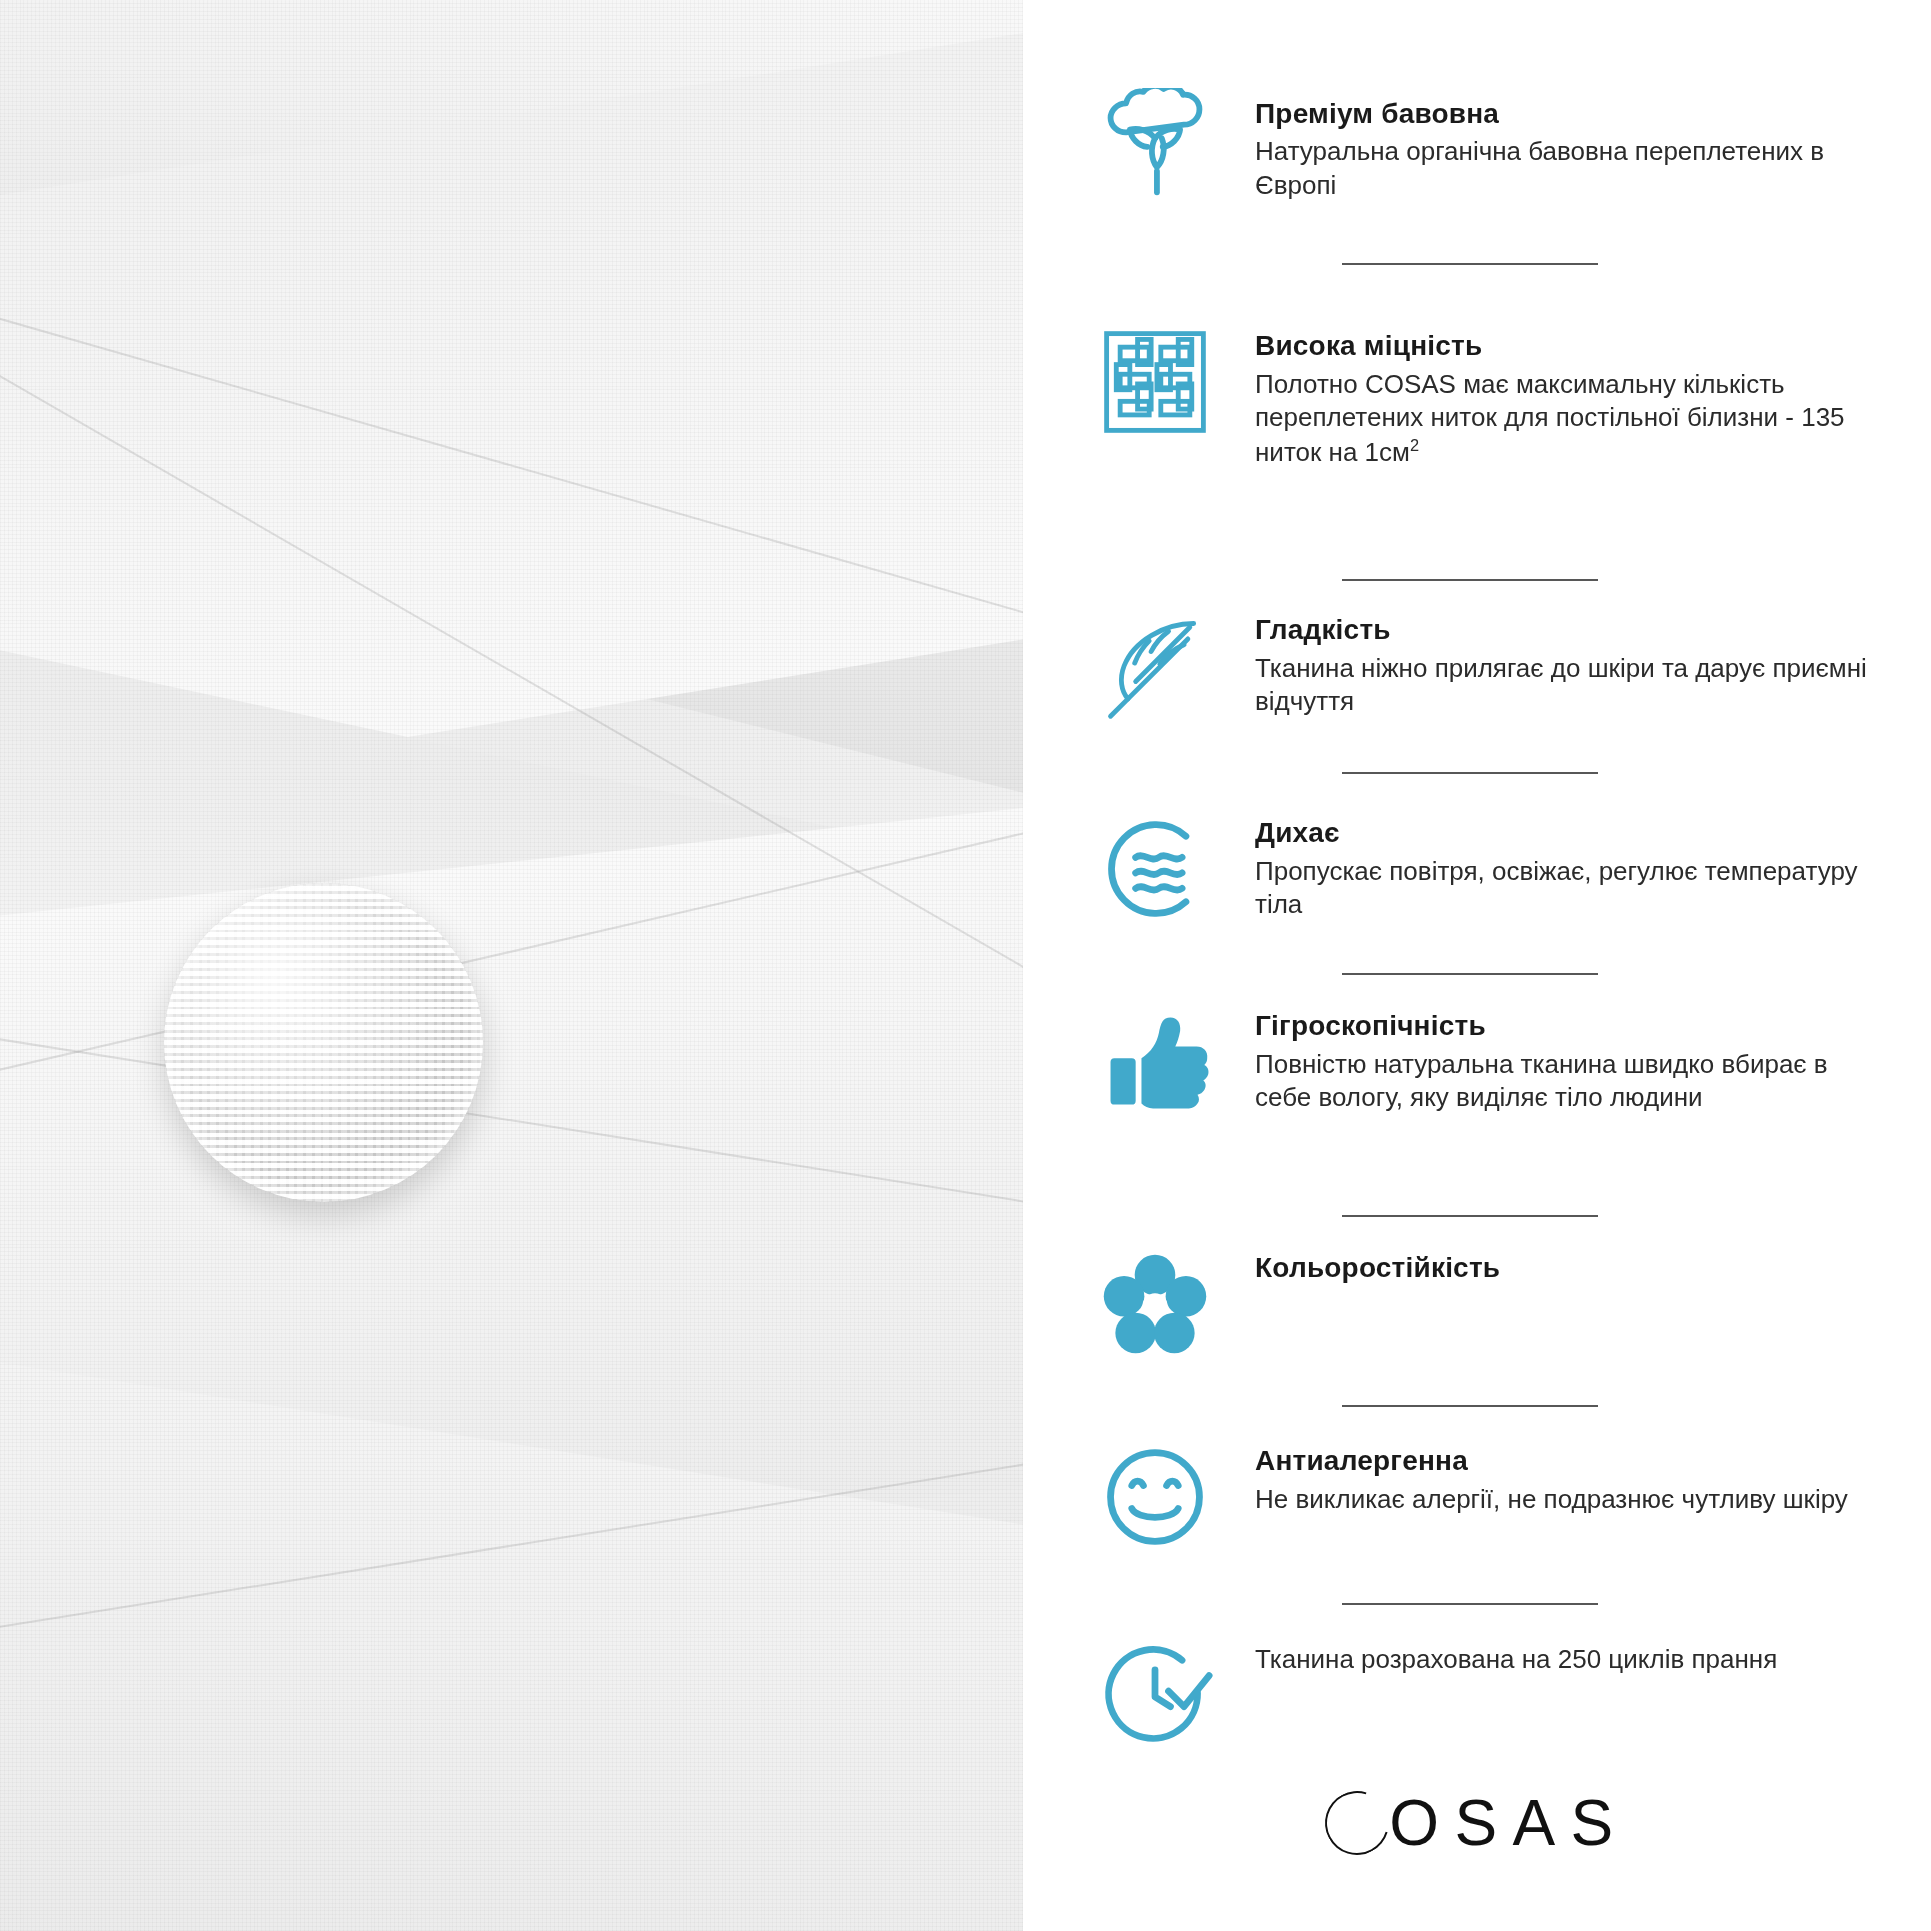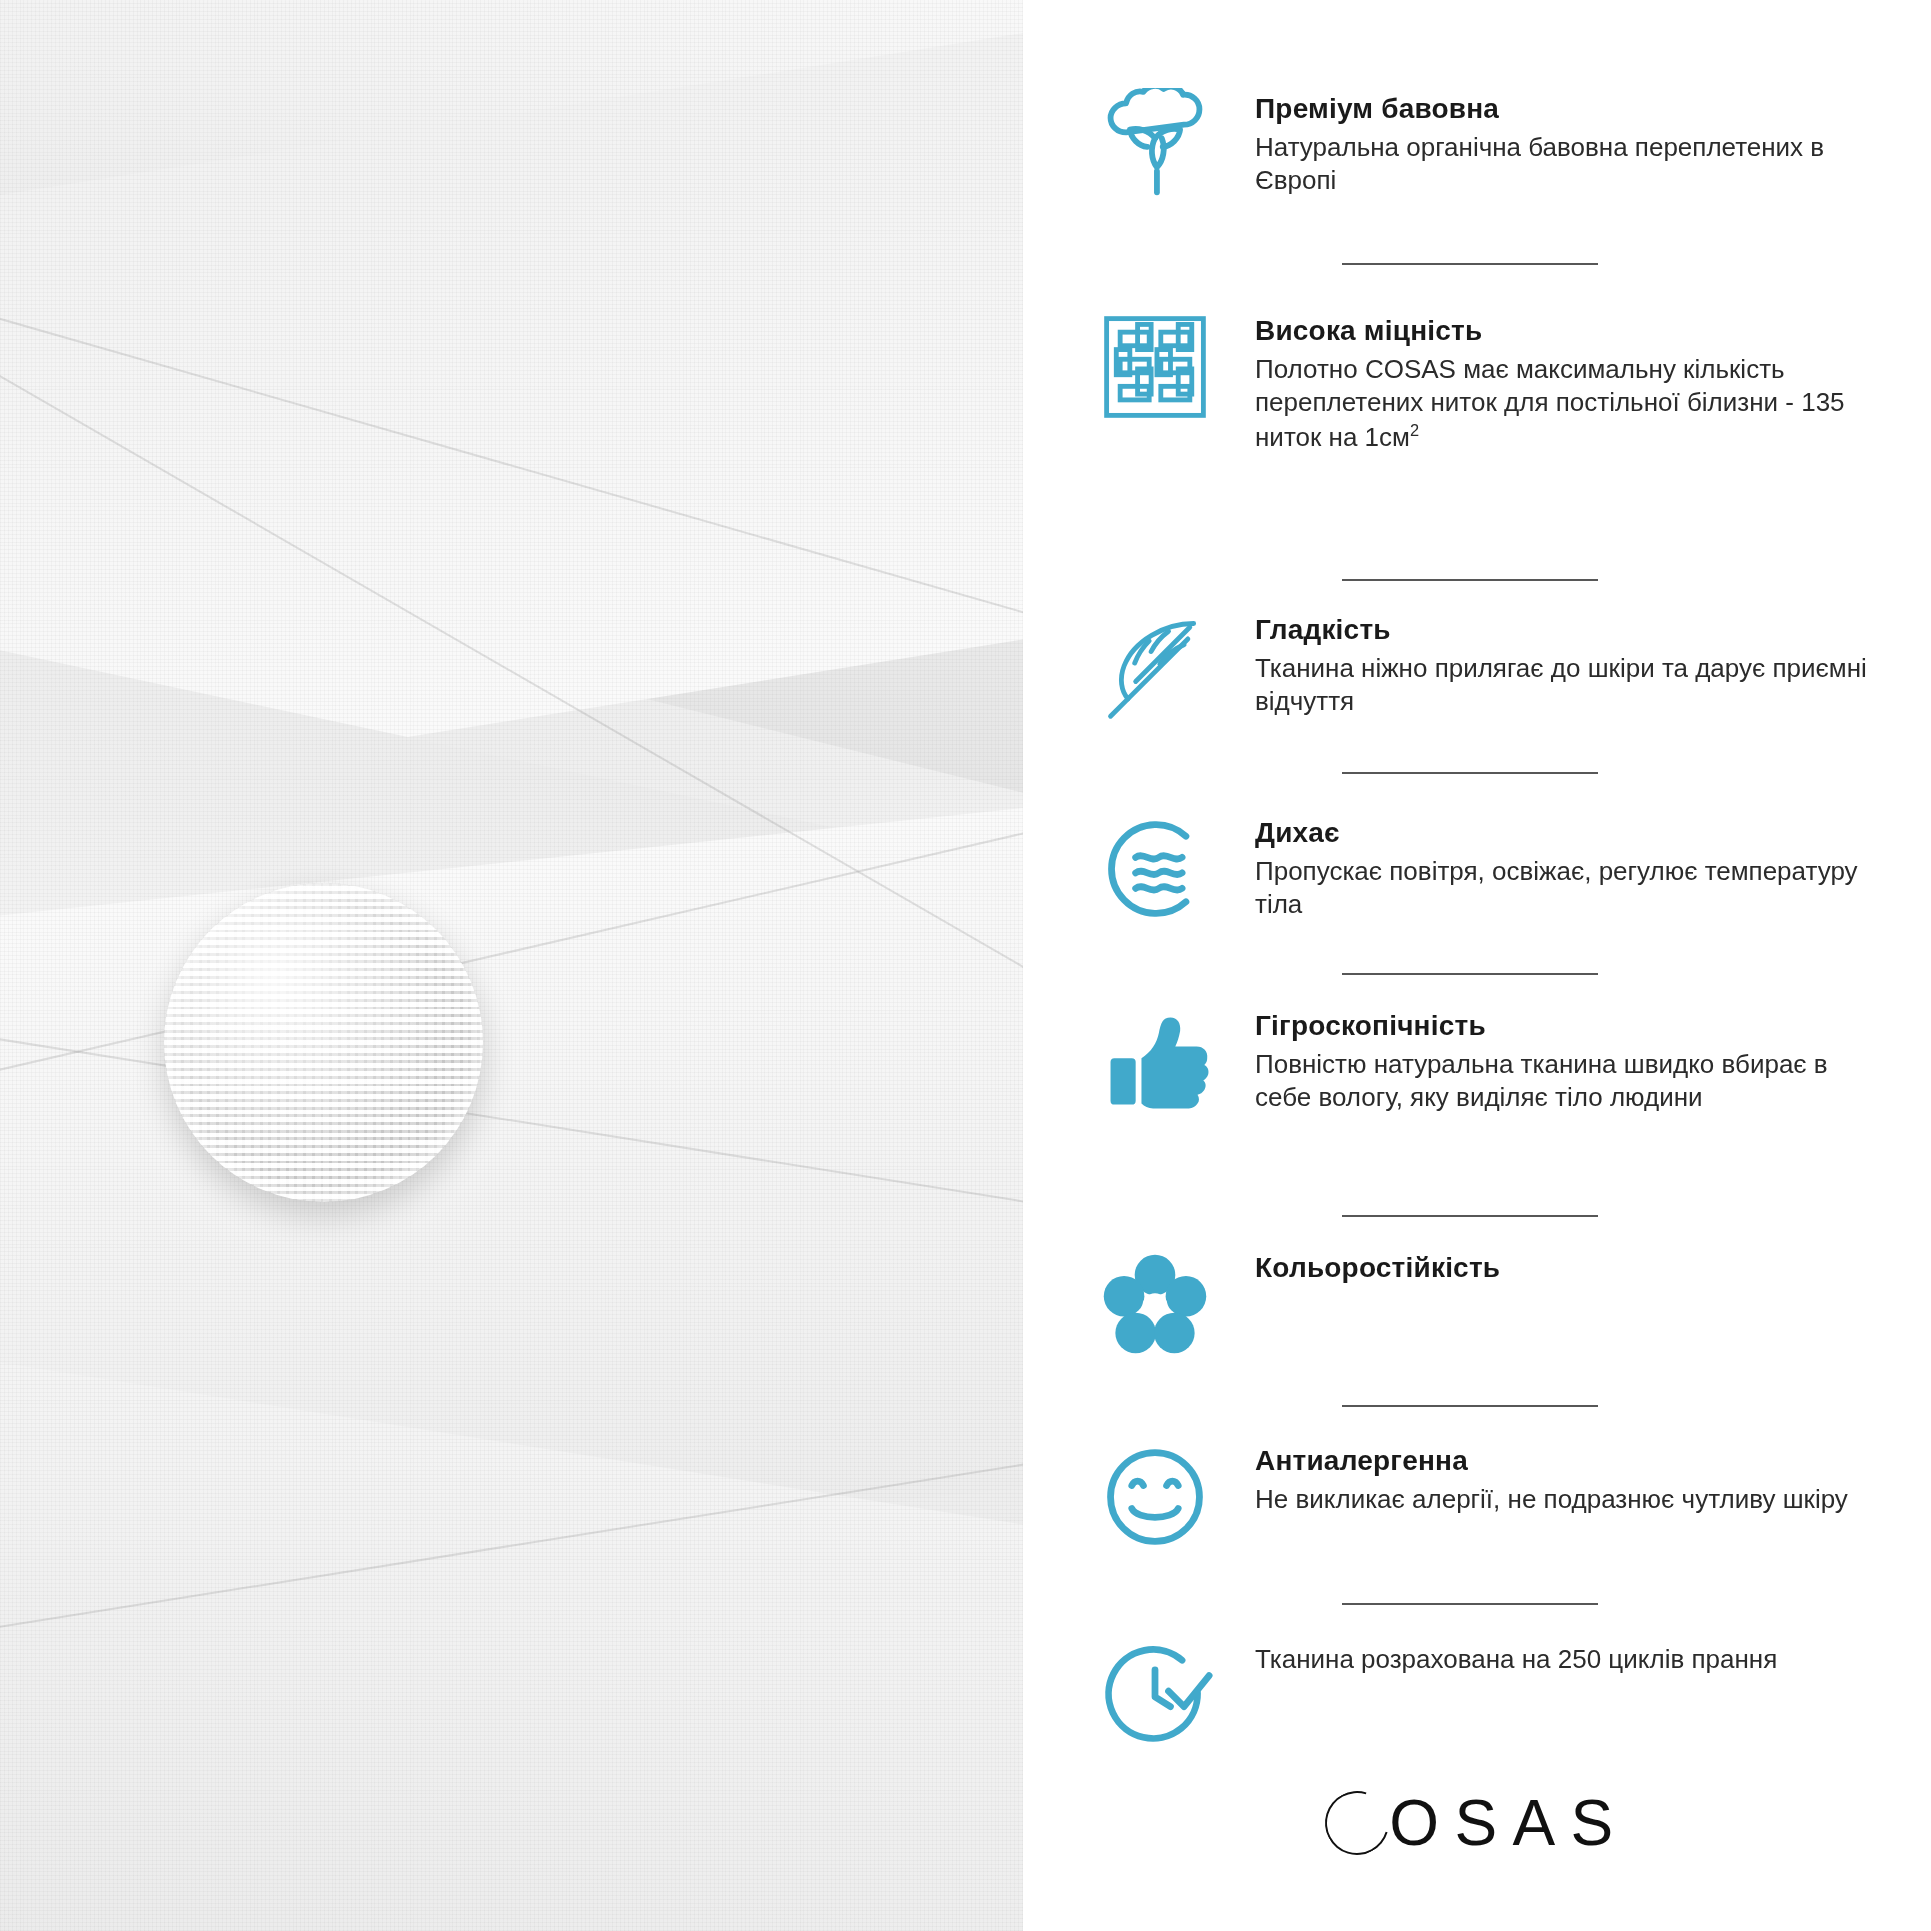--- a/index.html
+++ b/index.html
@@ -118,40 +118,40 @@
     <div class="edge e3"></div>
     <div class="edge e4"></div>
     <div class="edge e5"></div>
     <div class="weave"></div>
     <div class="swatch"></div>
   </div>
 
   <div class="panel">
     <div class="panel-inner">
 
-      <div class="feature" style="top:87px;">
+      <div class="feature" style="top:87px;align-items:flex-end;">
         <div class="icon">
           <svg width="116" height="114" viewBox="0 0 120 118">
             <g fill="none" stroke="#41A9CB" stroke-width="6" stroke-linejoin="round" stroke-linecap="round">
               <path d="M30 46c-9 0-16-7-16-15s7-15 16-15c2-9 10-14 18-12 5-7 15-8 21-3 7-5 17-2 20 6 9-1 17 6 17 15s-7 16-16 16z"></path>
               <path d="M60 52c-7-9-18-11-26-9 1 9 9 17 18 18"></path>
               <path d="M60 52c7-9 18-11 26-9-1 9-9 17-18 18"></path>
               <path d="M60 52c-5 10-4 22 2 30 7-7 9-20 5-30"></path>
               <path d="M62 86v22"></path>
             </g>
           </svg>
         </div>
         <div class="txt">
           <p class="f-title">Преміум бавовна</p>
           <p class="f-desc">Натуральна органічна бавовна переплетених в Європі</p>
         </div>
       </div>
       <div class="divider" style="top:263px;"></div>
 
-      <div class="feature" style="top:309px;">
+      <div class="feature" style="top:324px;">
         <div class="icon">
           <svg width="120" height="120" viewBox="0 0 124 124">
             <g fill="none" stroke="#41A9CB" stroke-width="5">
               <rect x="12" y="12" width="100" height="100"></rect>
               <rect x="26" y="26" width="30" height="14"></rect>
               <rect x="68" y="26" width="30" height="14"></rect>
               <rect x="26" y="54" width="30" height="14"></rect>
               <rect x="68" y="54" width="30" height="14"></rect>
               <rect x="26" y="82" width="30" height="14"></rect>
               <rect x="68" y="82" width="30" height="14"></rect>

